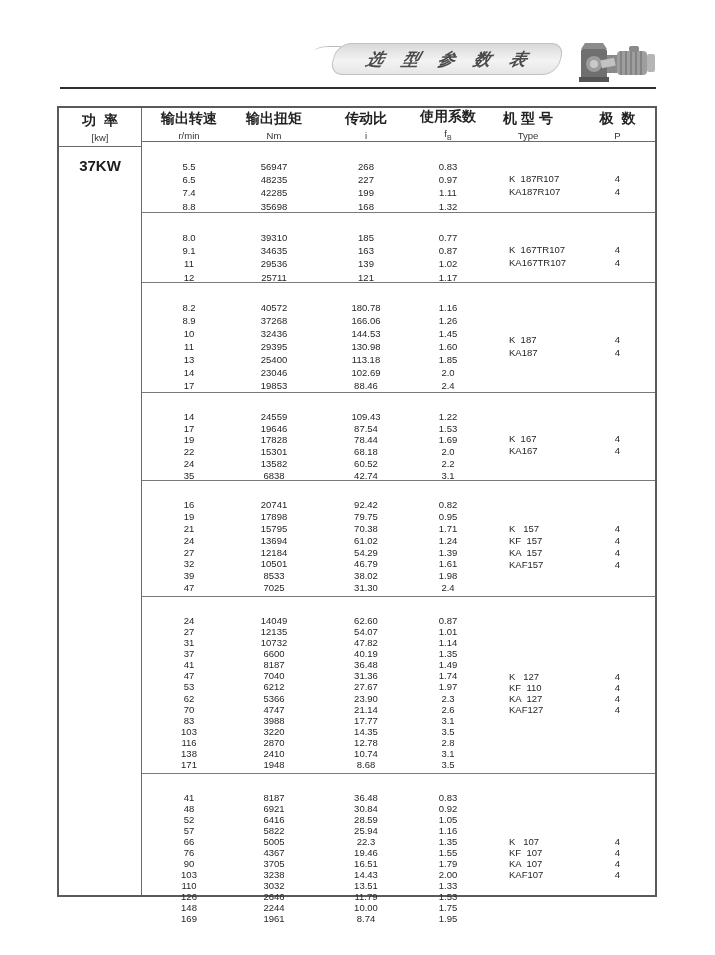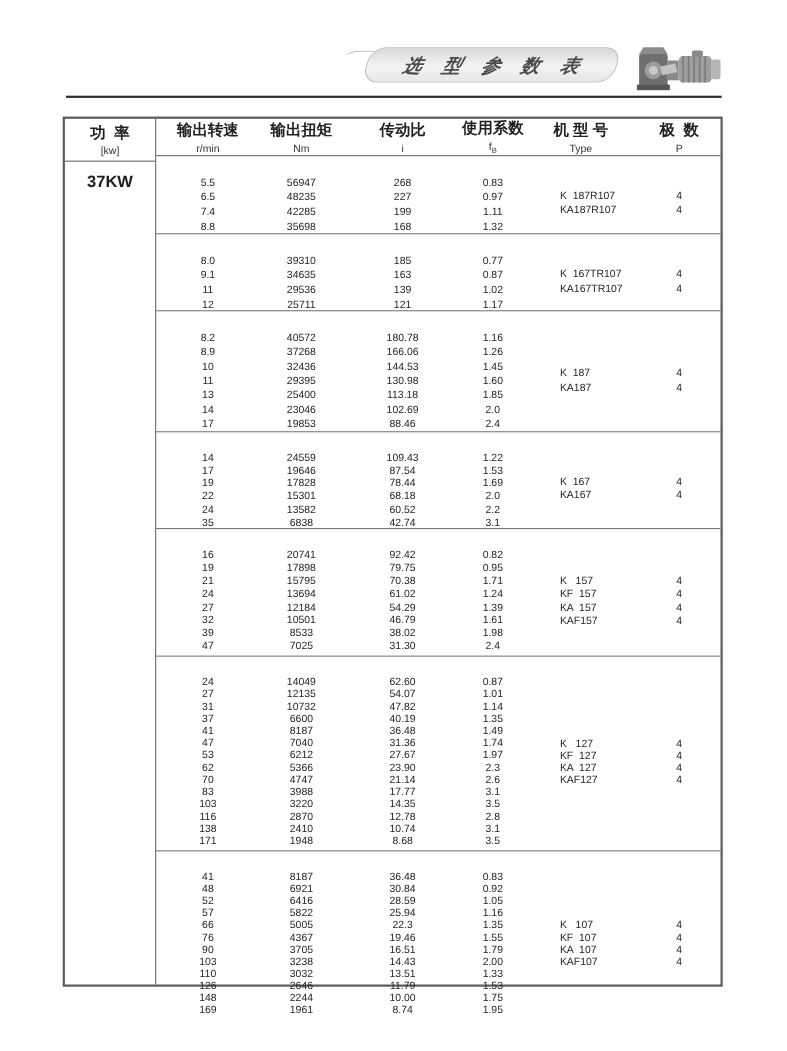--- a/index.html
+++ b/index.html
@@ -390,21 +390,21 @@
             <div class="cell">1.74</div>
             <div class="cell">1.97</div>
             <div class="cell">2.3</div>
             <div class="cell">2.6</div>
             <div class="cell">3.1</div>
             <div class="cell">3.5</div>
             <div class="cell">2.8</div>
             <div class="cell">3.1</div>
             <div class="cell">3.5</div>
           </div>
-          <div class="col c4 centered"><div class="cell">K   127</div><div class="cell">KF  127</div><div class="cell">KA  127</div><div class="cell">KAF127</div></div>
+          <div class="col c4 centered"><div class="cell">K   127</div><div class="cell">KF  110</div><div class="cell">KA  127</div><div class="cell">KAF127</div></div>
           <div class="col c5 centered">
             <div class="cell">4</div>
             <div class="cell">4</div>
             <div class="cell">4</div>
             <div class="cell">4</div>
           </div>
         </div>
         <div class="block">
           <div class="col c0">
             <div class="cell">41</div>

